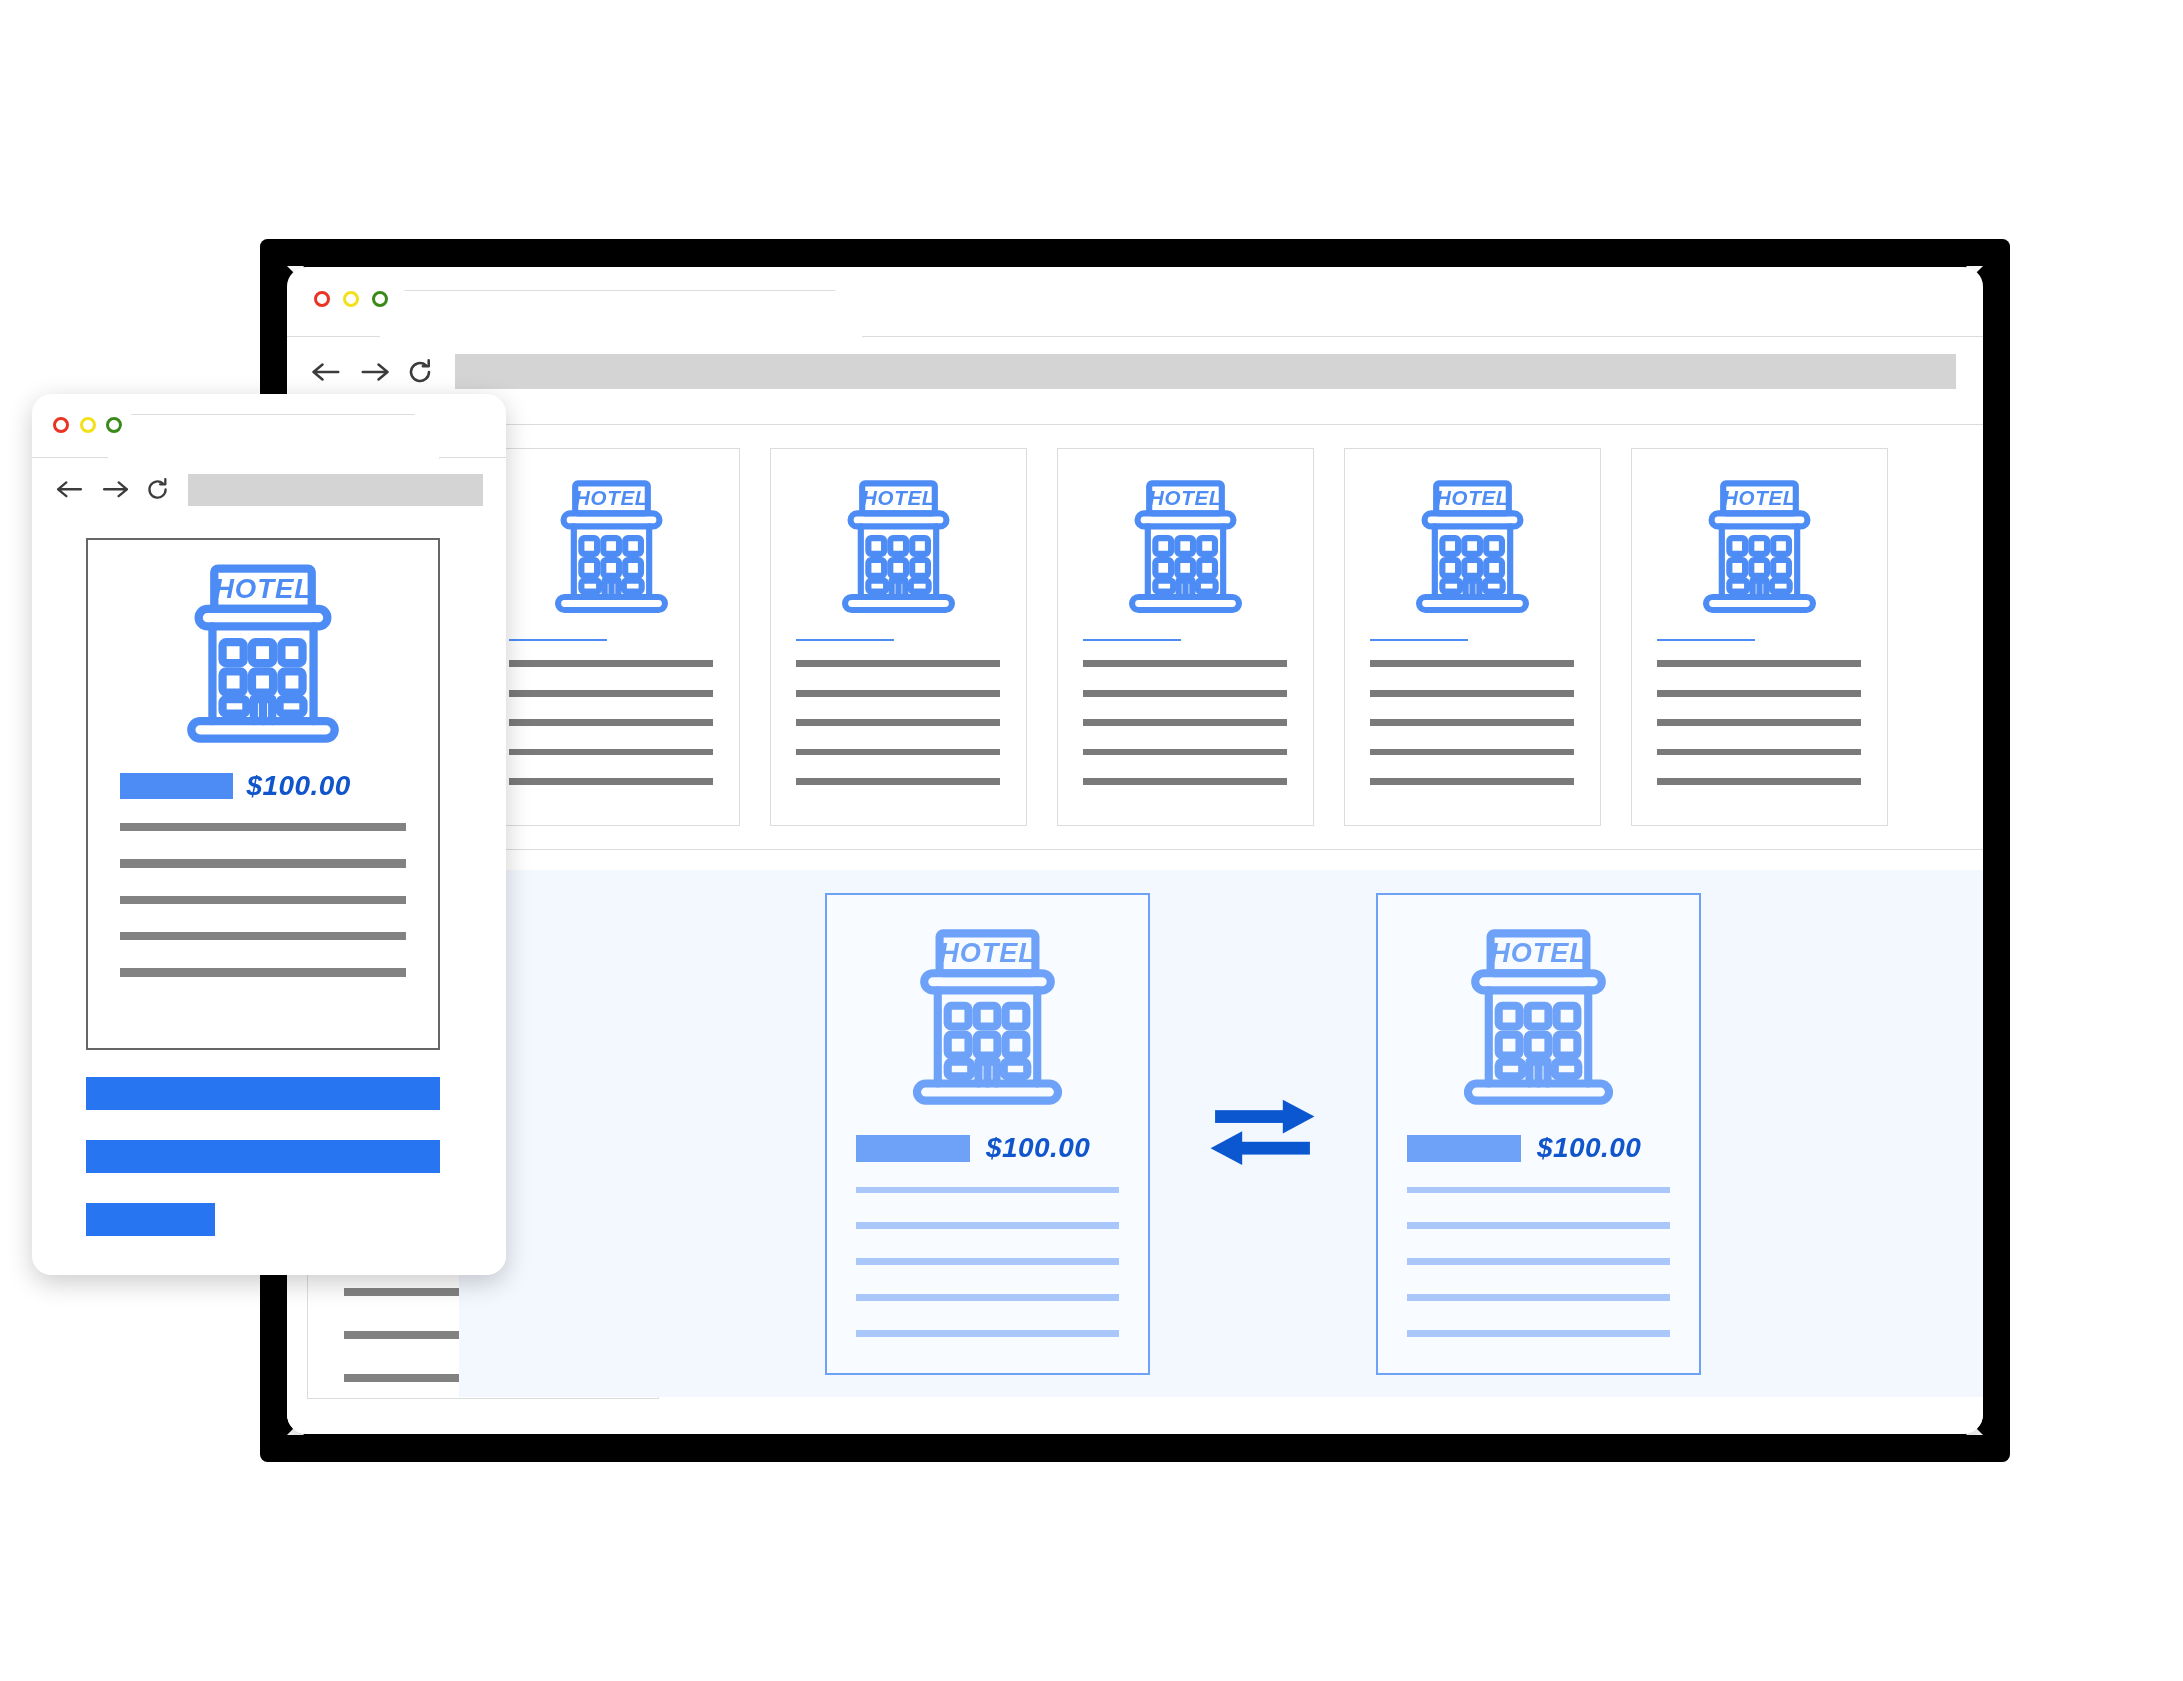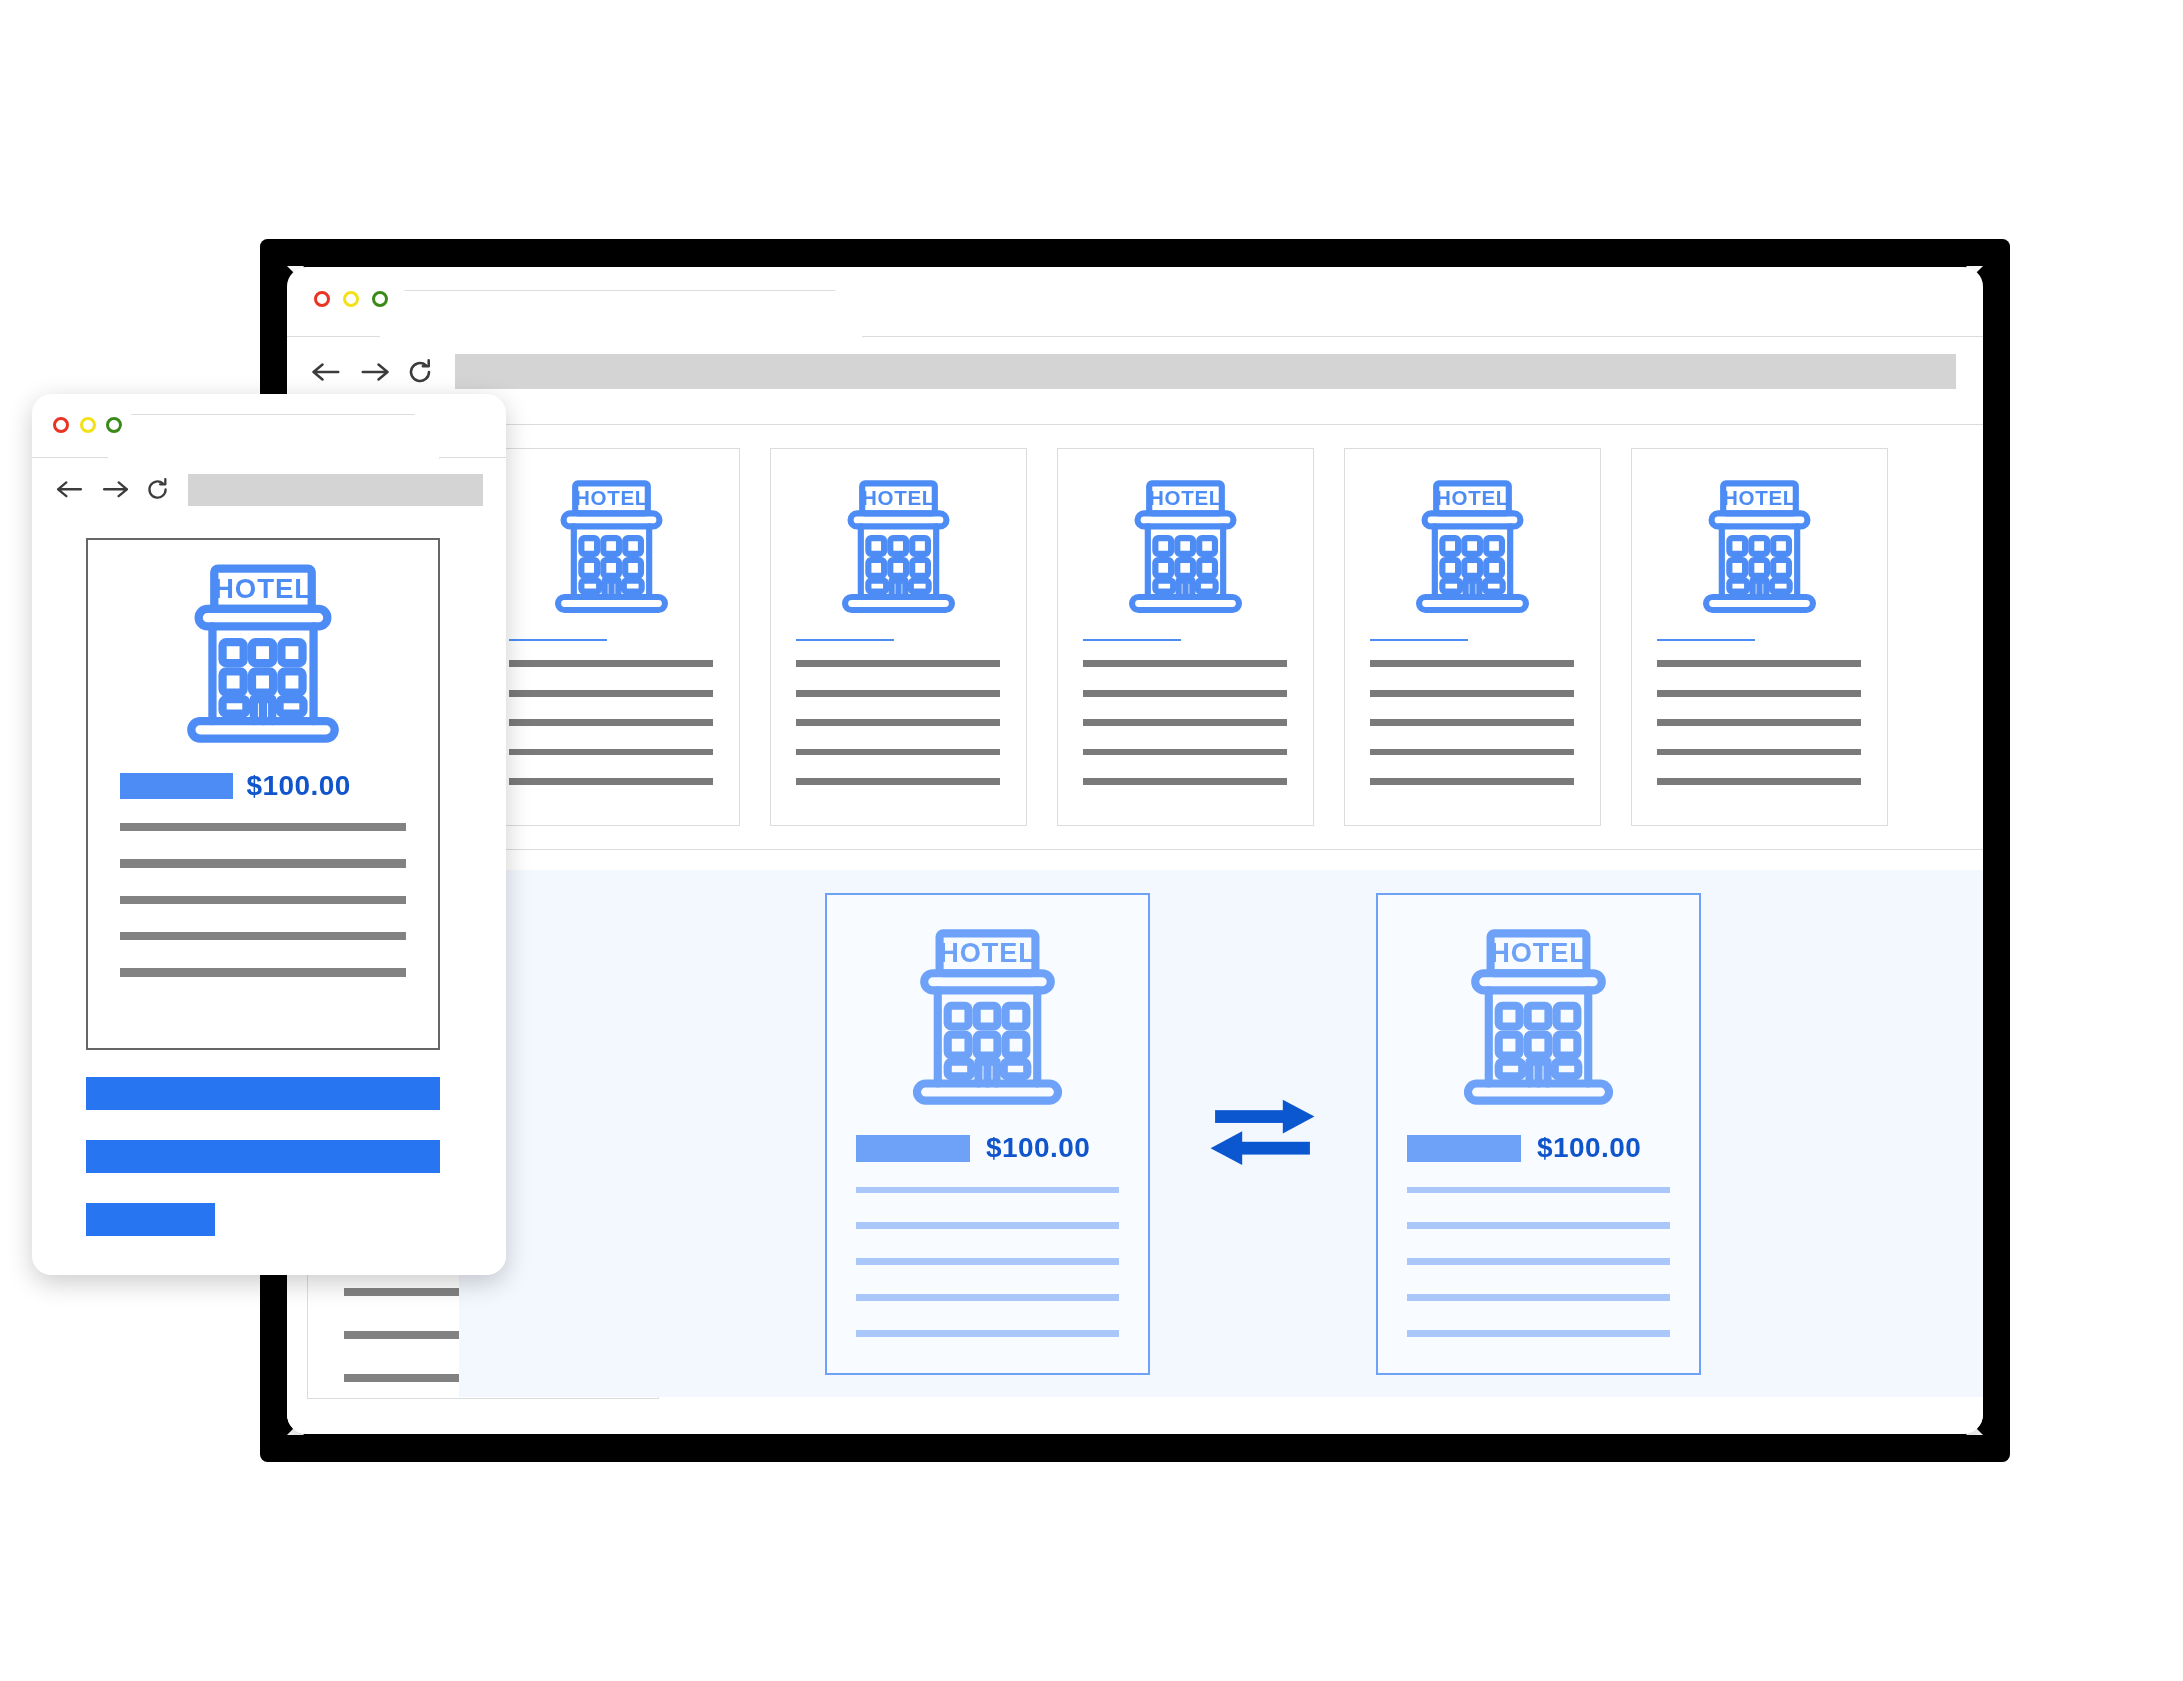--- a/index.html
+++ b/index.html
@@ -34,21 +34,21 @@
     position:absolute;left:92px;bottom:-1.5px;width:482px;height:47px;
     border:1.5px solid #dcdcdc;border-bottom:none;
     border-top-left-radius:9px;border-top-right-radius:9px;
     background:#fff;
     clip-path:polygon(0 100%, 19.6px 6px, 22.6px 3px, 27px 0, 455px 0, 459px 3px, 462px 6px, 100% 100%);
   }
   .chrome-bar{position:relative;height:69px;border-bottom:1.5px solid #dcdcdc;display:flex;align-items:center;}
   .navbtns{display:flex;align-items:center;gap:15px;margin-left:24px;color:#3c3c3c;}
   .navbtns svg{display:block;}
   .urlbar{flex:1;height:35px;background:#d4d4d4;margin-left:19.6px;margin-right:0;}
-  .viewport{position:relative;background:#fff;}
+  .viewport{position:relative;background:#fff;font-style:italic;}
 
   
   #back-browser{left:287px; top:267px; width:1696px; height:1167px;}
   #back-browser .urlbar{margin-right:27px;}
 
   
   #desk-body{position:absolute;left:0;top:139px;right:0;bottom:0;background:#fff;}
 
   
   #sidebar{

